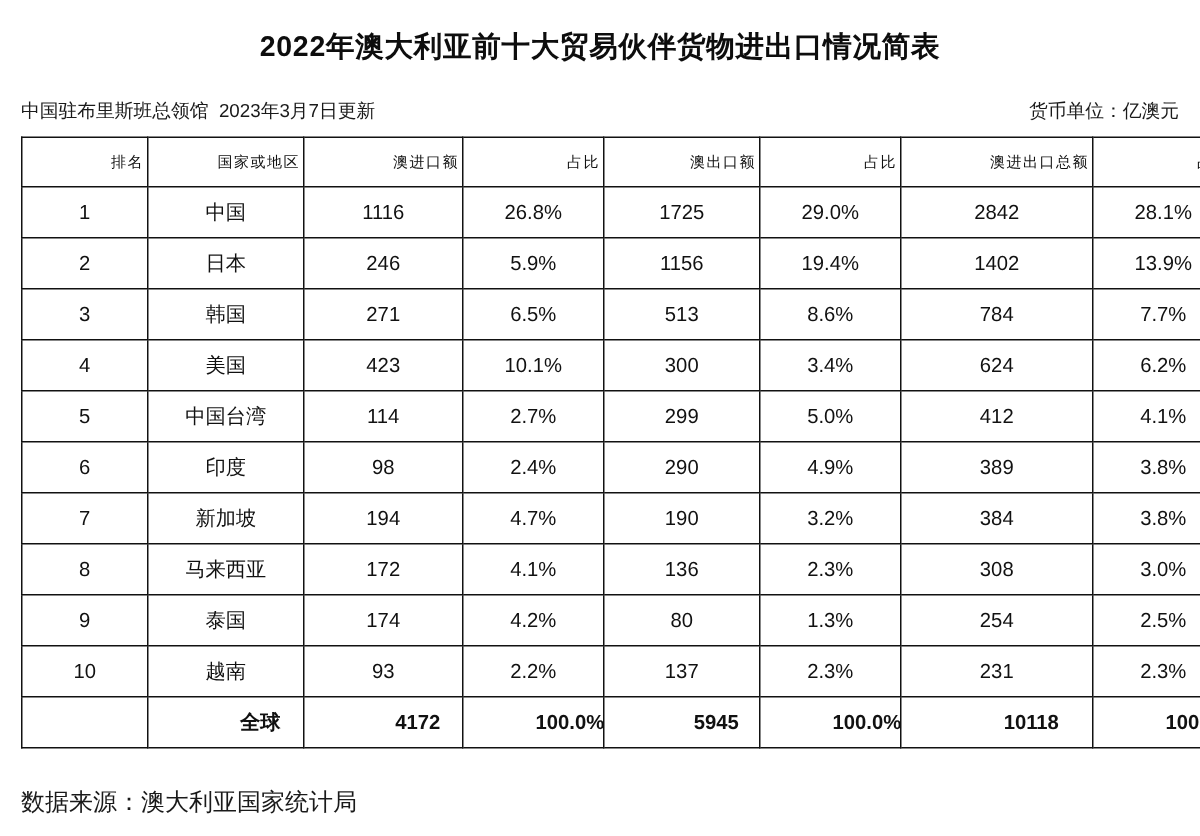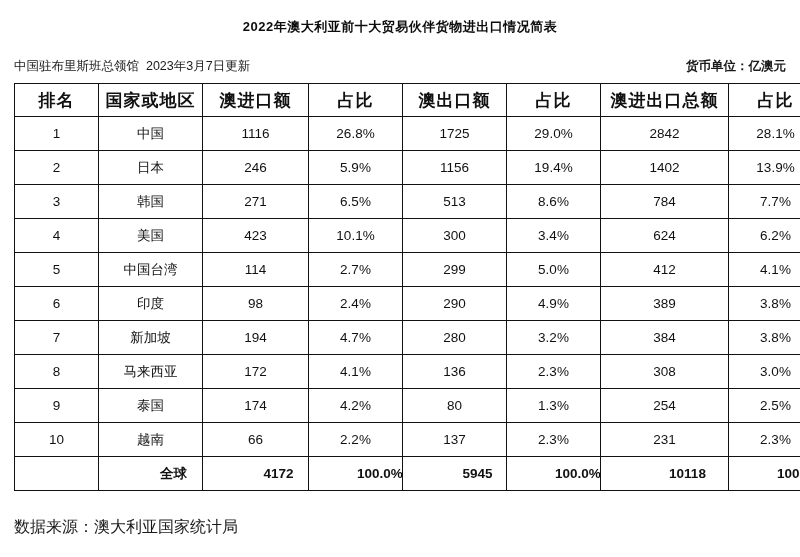--- a/index.html
+++ b/index.html
@@ -16,62 +16,62 @@
   }
   .page {
     width: 800px;
     height: 557px;
     box-sizing: border-box;
     padding: 0;
     position: relative;
   }
   .title {
     text-align: center;
-    font-size: 13px;
+    font-size: 19px;
     font-weight: bold;
     letter-spacing: 0.5px;
     margin-top: 18px;
     margin-bottom: 0;
     color: #0d0d0d;
   }
   .meta-row {
     display: flex;
     justify-content: space-between;
     align-items: baseline;
     margin: 22px 14px 8px 14px;
     font-size: 12.5px;
     color: #1a1a1a;
   }
   .meta-left {
     white-space: pre;
   }
   .meta-right {
     white-space: pre;
-    font-weight: bold;
   }
   table.data {
     border-collapse: collapse;
     width: 772px;
     margin: 0 14px;
     table-layout: fixed;
   }
   table.data th, table.data td {
     border: 1px solid #111111;
     text-align: center;
     vertical-align: middle;
     font-size: 13.5px;
     height: 33px;
     padding: 0 2px;
     color: #111111;
   }
   table.data thead th {
-    font-weight: bold;
-    font-size: 17px;
+    font-weight: normal;
+    font-size: 10px;
     height: 32px;
     letter-spacing: 1px;
+    text-align: right;
   }
   table.data tbody tr.total td {
     font-weight: bold;
     padding-left: 48px;
   }
   table.data tbody tr.total td.rank-cell {
     font-weight: bold;
   }
   col.c-rank { width: 84px; }
   col.c-country { width: 104px; }
@@ -181,21 +181,21 @@
         <td>290</td>
         <td>4.9%</td>
         <td>389</td>
         <td>3.8%</td>
       </tr>
       <tr>
         <td class="rank-cell">7</td>
         <td>新加坡</td>
         <td>194</td>
         <td>4.7%</td>
-        <td>280</td>
+        <td>190</td>
         <td>3.2%</td>
         <td>384</td>
         <td>3.8%</td>
       </tr>
       <tr>
         <td class="rank-cell">8</td>
         <td>马来西亚</td>
         <td>172</td>
         <td>4.1%</td>
         <td>136</td>
@@ -209,21 +209,21 @@
         <td>174</td>
         <td>4.2%</td>
         <td>80</td>
         <td>1.3%</td>
         <td>254</td>
         <td>2.5%</td>
       </tr>
       <tr>
         <td class="rank-cell">10</td>
         <td>越南</td>
-        <td>66</td>
+        <td>93</td>
         <td>2.2%</td>
         <td>137</td>
         <td>2.3%</td>
         <td>231</td>
         <td>2.3%</td>
       </tr>
       <tr class="total">
         <td class="rank-cell"></td>
         <td>全球</td>
         <td>4172</td>

